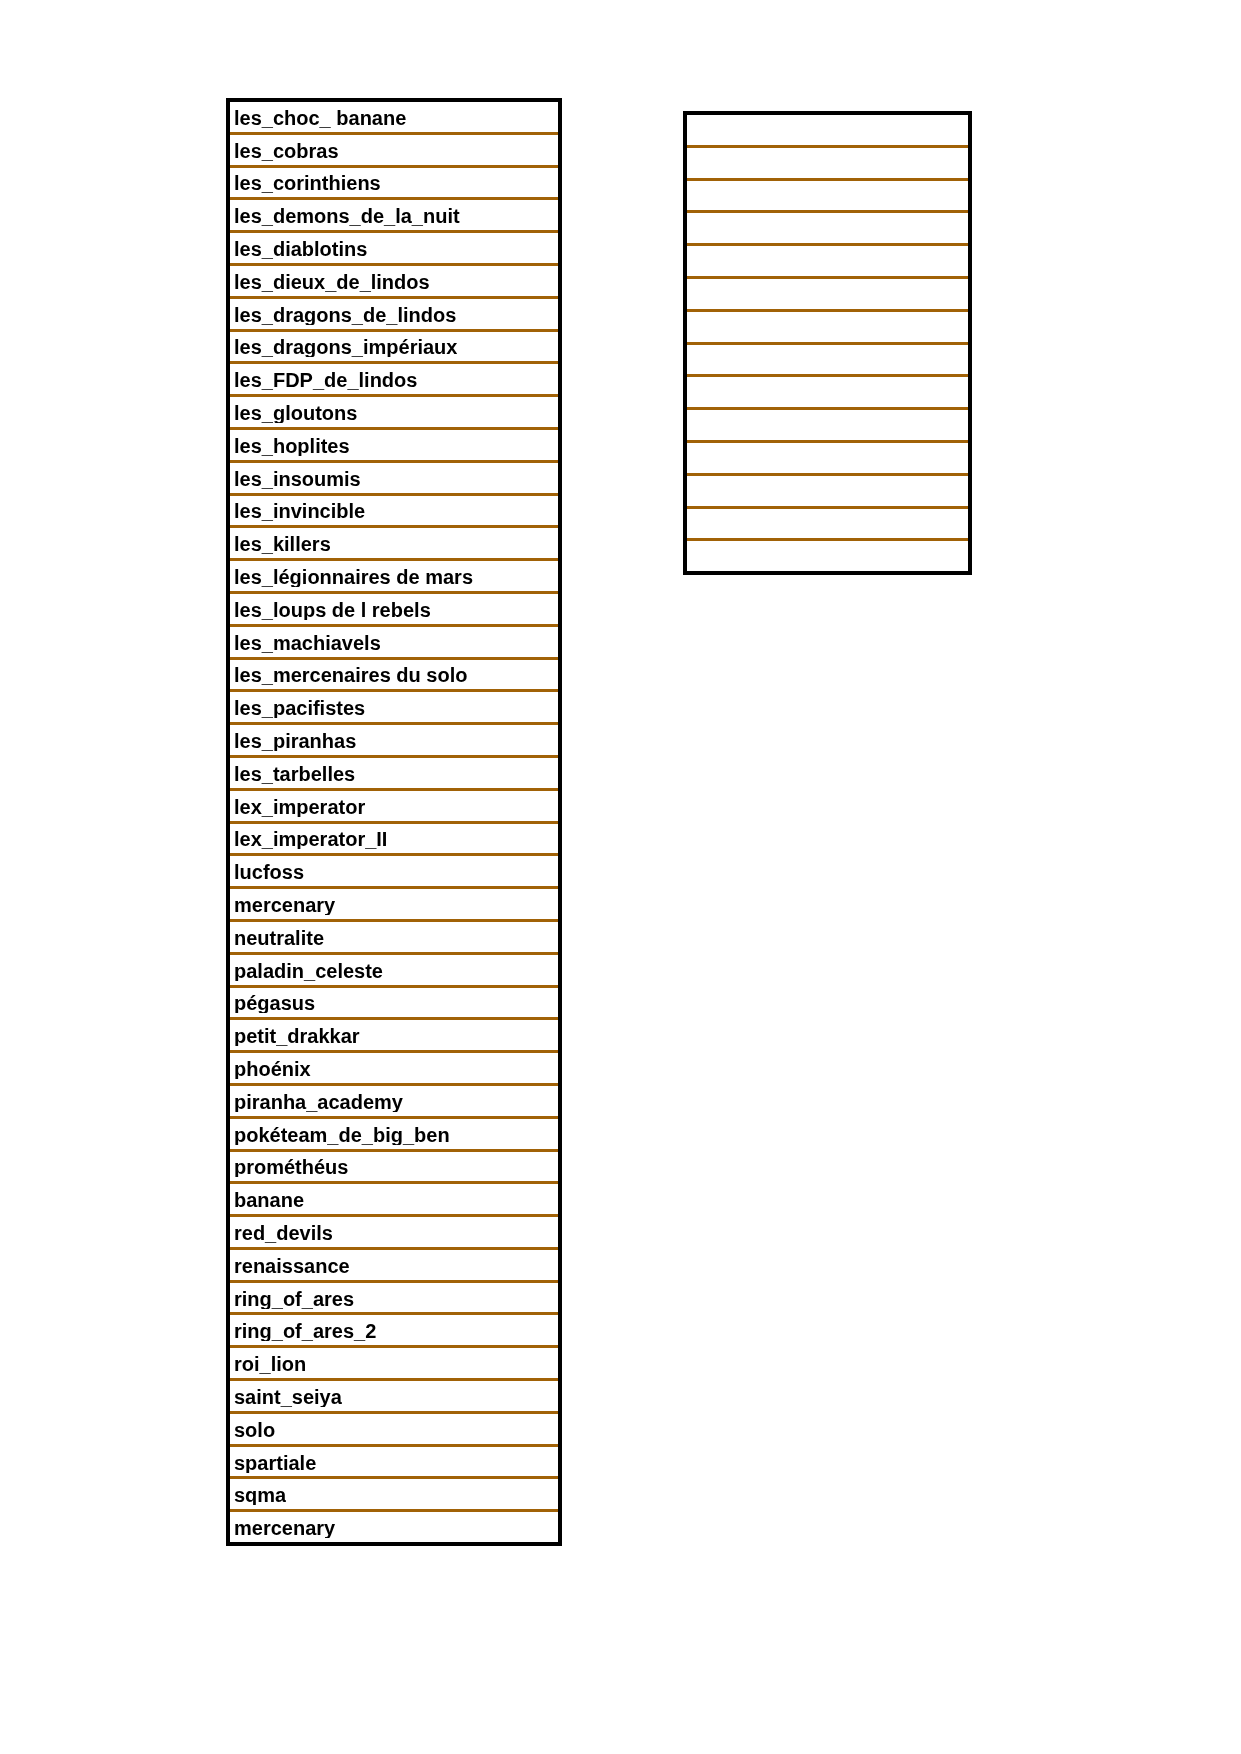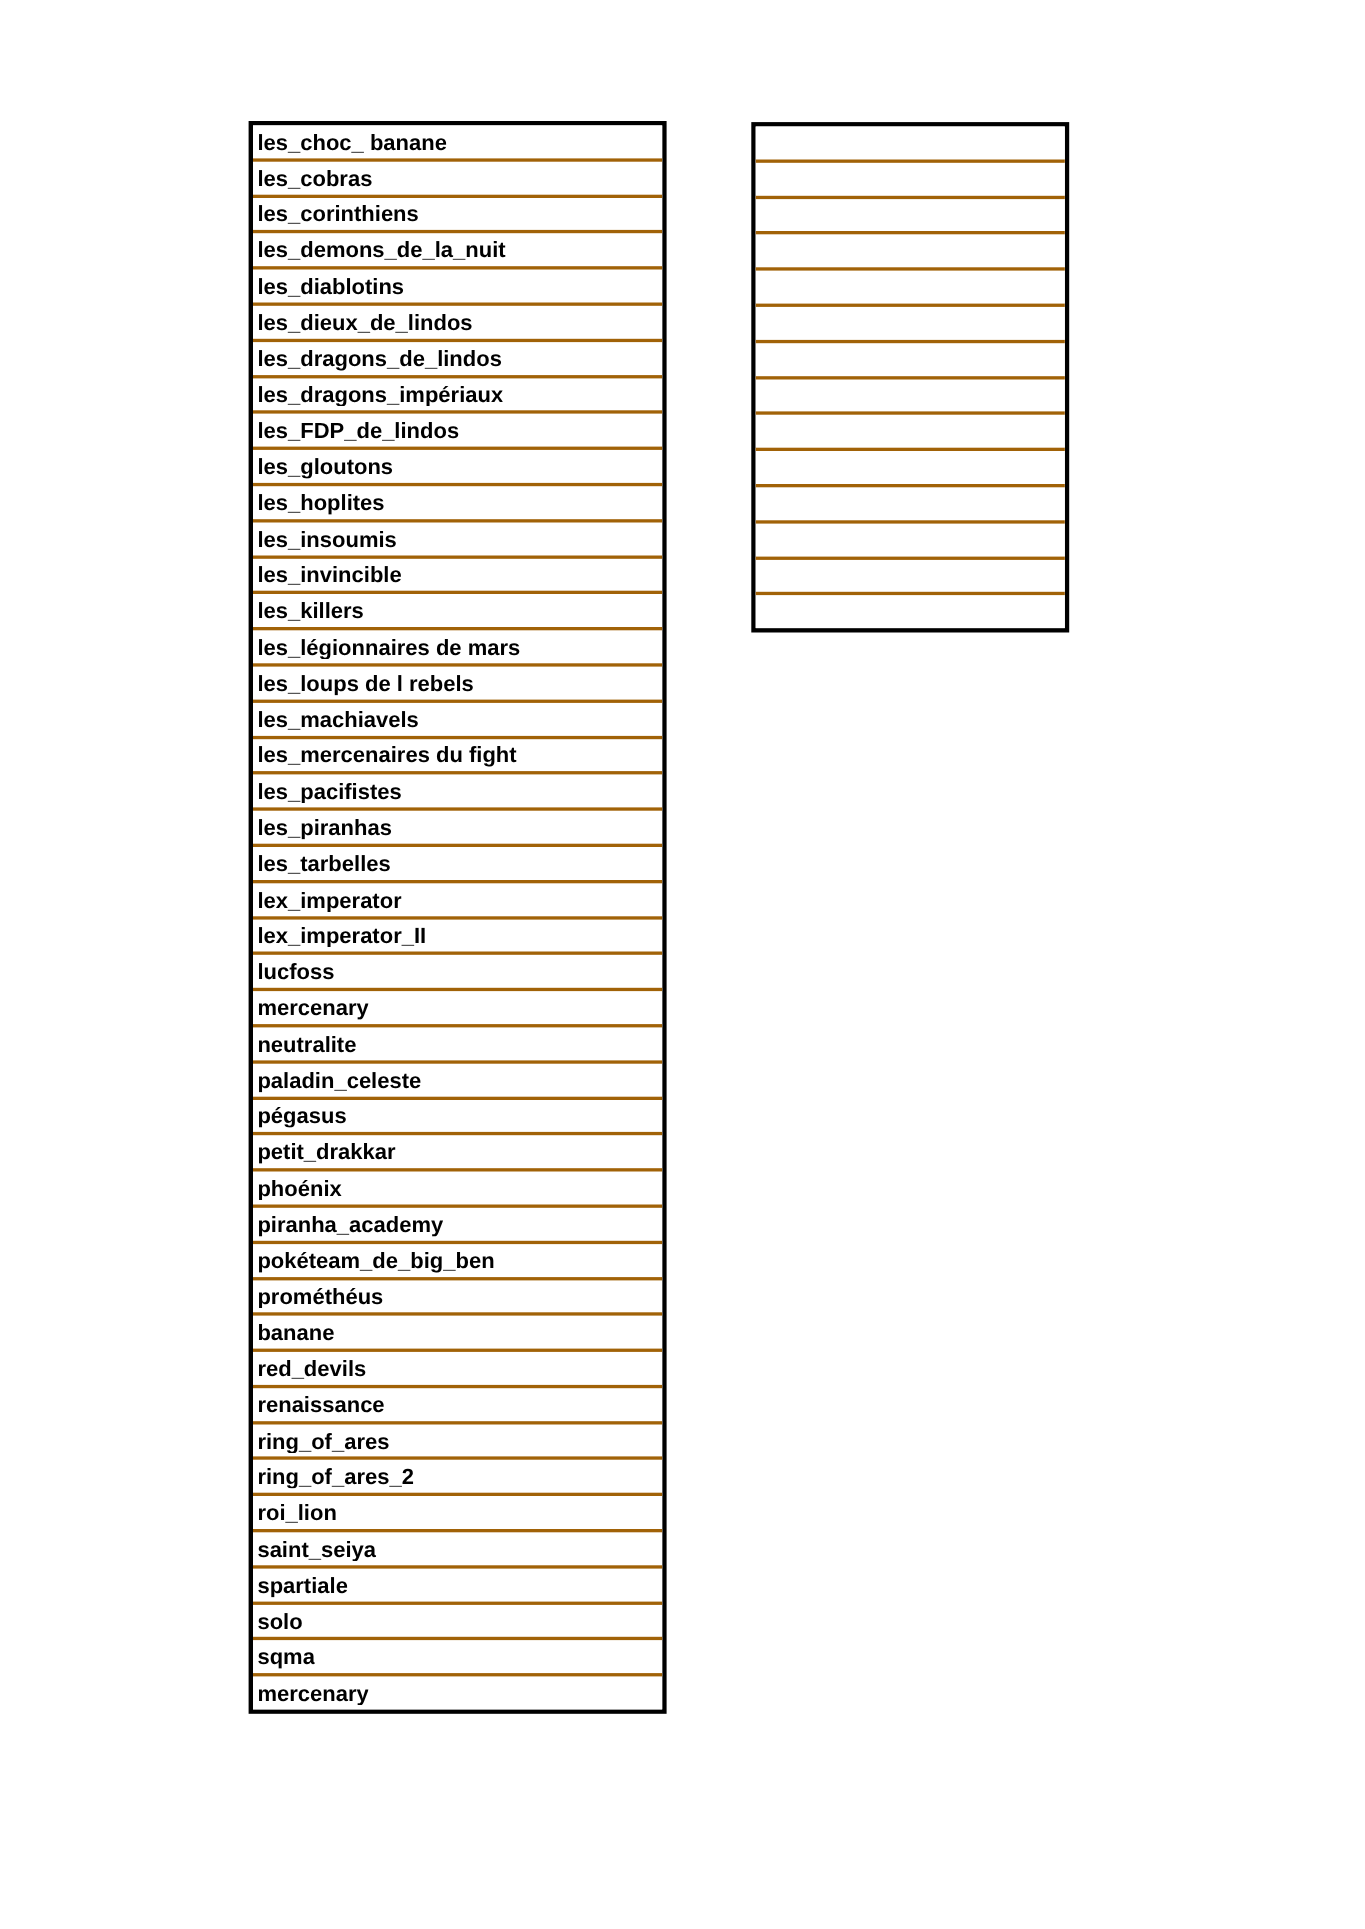--- a/index.html
+++ b/index.html
@@ -12,22 +12,22 @@
     position: relative;
   }
   .grid-table {
     position: absolute;
     box-sizing: border-box;
     background: #ffffff;
     border: 4px solid #000000;
   }
   #left-table {
     left: 226px;
-    top: 110px;
-    width: 380px;
+    top: 98px;
+    width: 336px;
   }
   #right-table {
     left: 683px;
     top: 111px;
     width: 289px;
   }
   .row {
     height: 29.8px;
     border-top: 3px solid #a16207;
     display: flex;
@@ -98,21 +98,21 @@
     <div class="row">
       <div class="cell">les_légionnaires de mars</div>
     </div>
     <div class="row">
       <div class="cell">les_loups de l rebels</div>
     </div>
     <div class="row">
       <div class="cell">les_machiavels</div>
     </div>
     <div class="row">
-      <div class="cell">les_mercenaires du fight</div>
+      <div class="cell">les_mercenaires du solo</div>
     </div>
     <div class="row">
       <div class="cell">les_pacifistes</div>
     </div>
     <div class="row">
       <div class="cell">les_piranhas</div>
     </div>
     <div class="row">
       <div class="cell">les_tarbelles</div>
     </div>
@@ -167,24 +167,24 @@
     <div class="row">
       <div class="cell">ring_of_ares_2</div>
     </div>
     <div class="row">
       <div class="cell">roi_lion</div>
     </div>
     <div class="row">
       <div class="cell">saint_seiya</div>
     </div>
     <div class="row">
+      <div class="cell">solo</div>
+    </div>
+    <div class="row">
       <div class="cell">spartiale</div>
-    </div>
-    <div class="row">
-      <div class="cell">solo</div>
     </div>
     <div class="row">
       <div class="cell">sqma</div>
     </div>
     <div class="row">
       <div class="cell">mercenary</div>
     </div>
   </div>
 
 <div id="right-table" class="grid-table">

